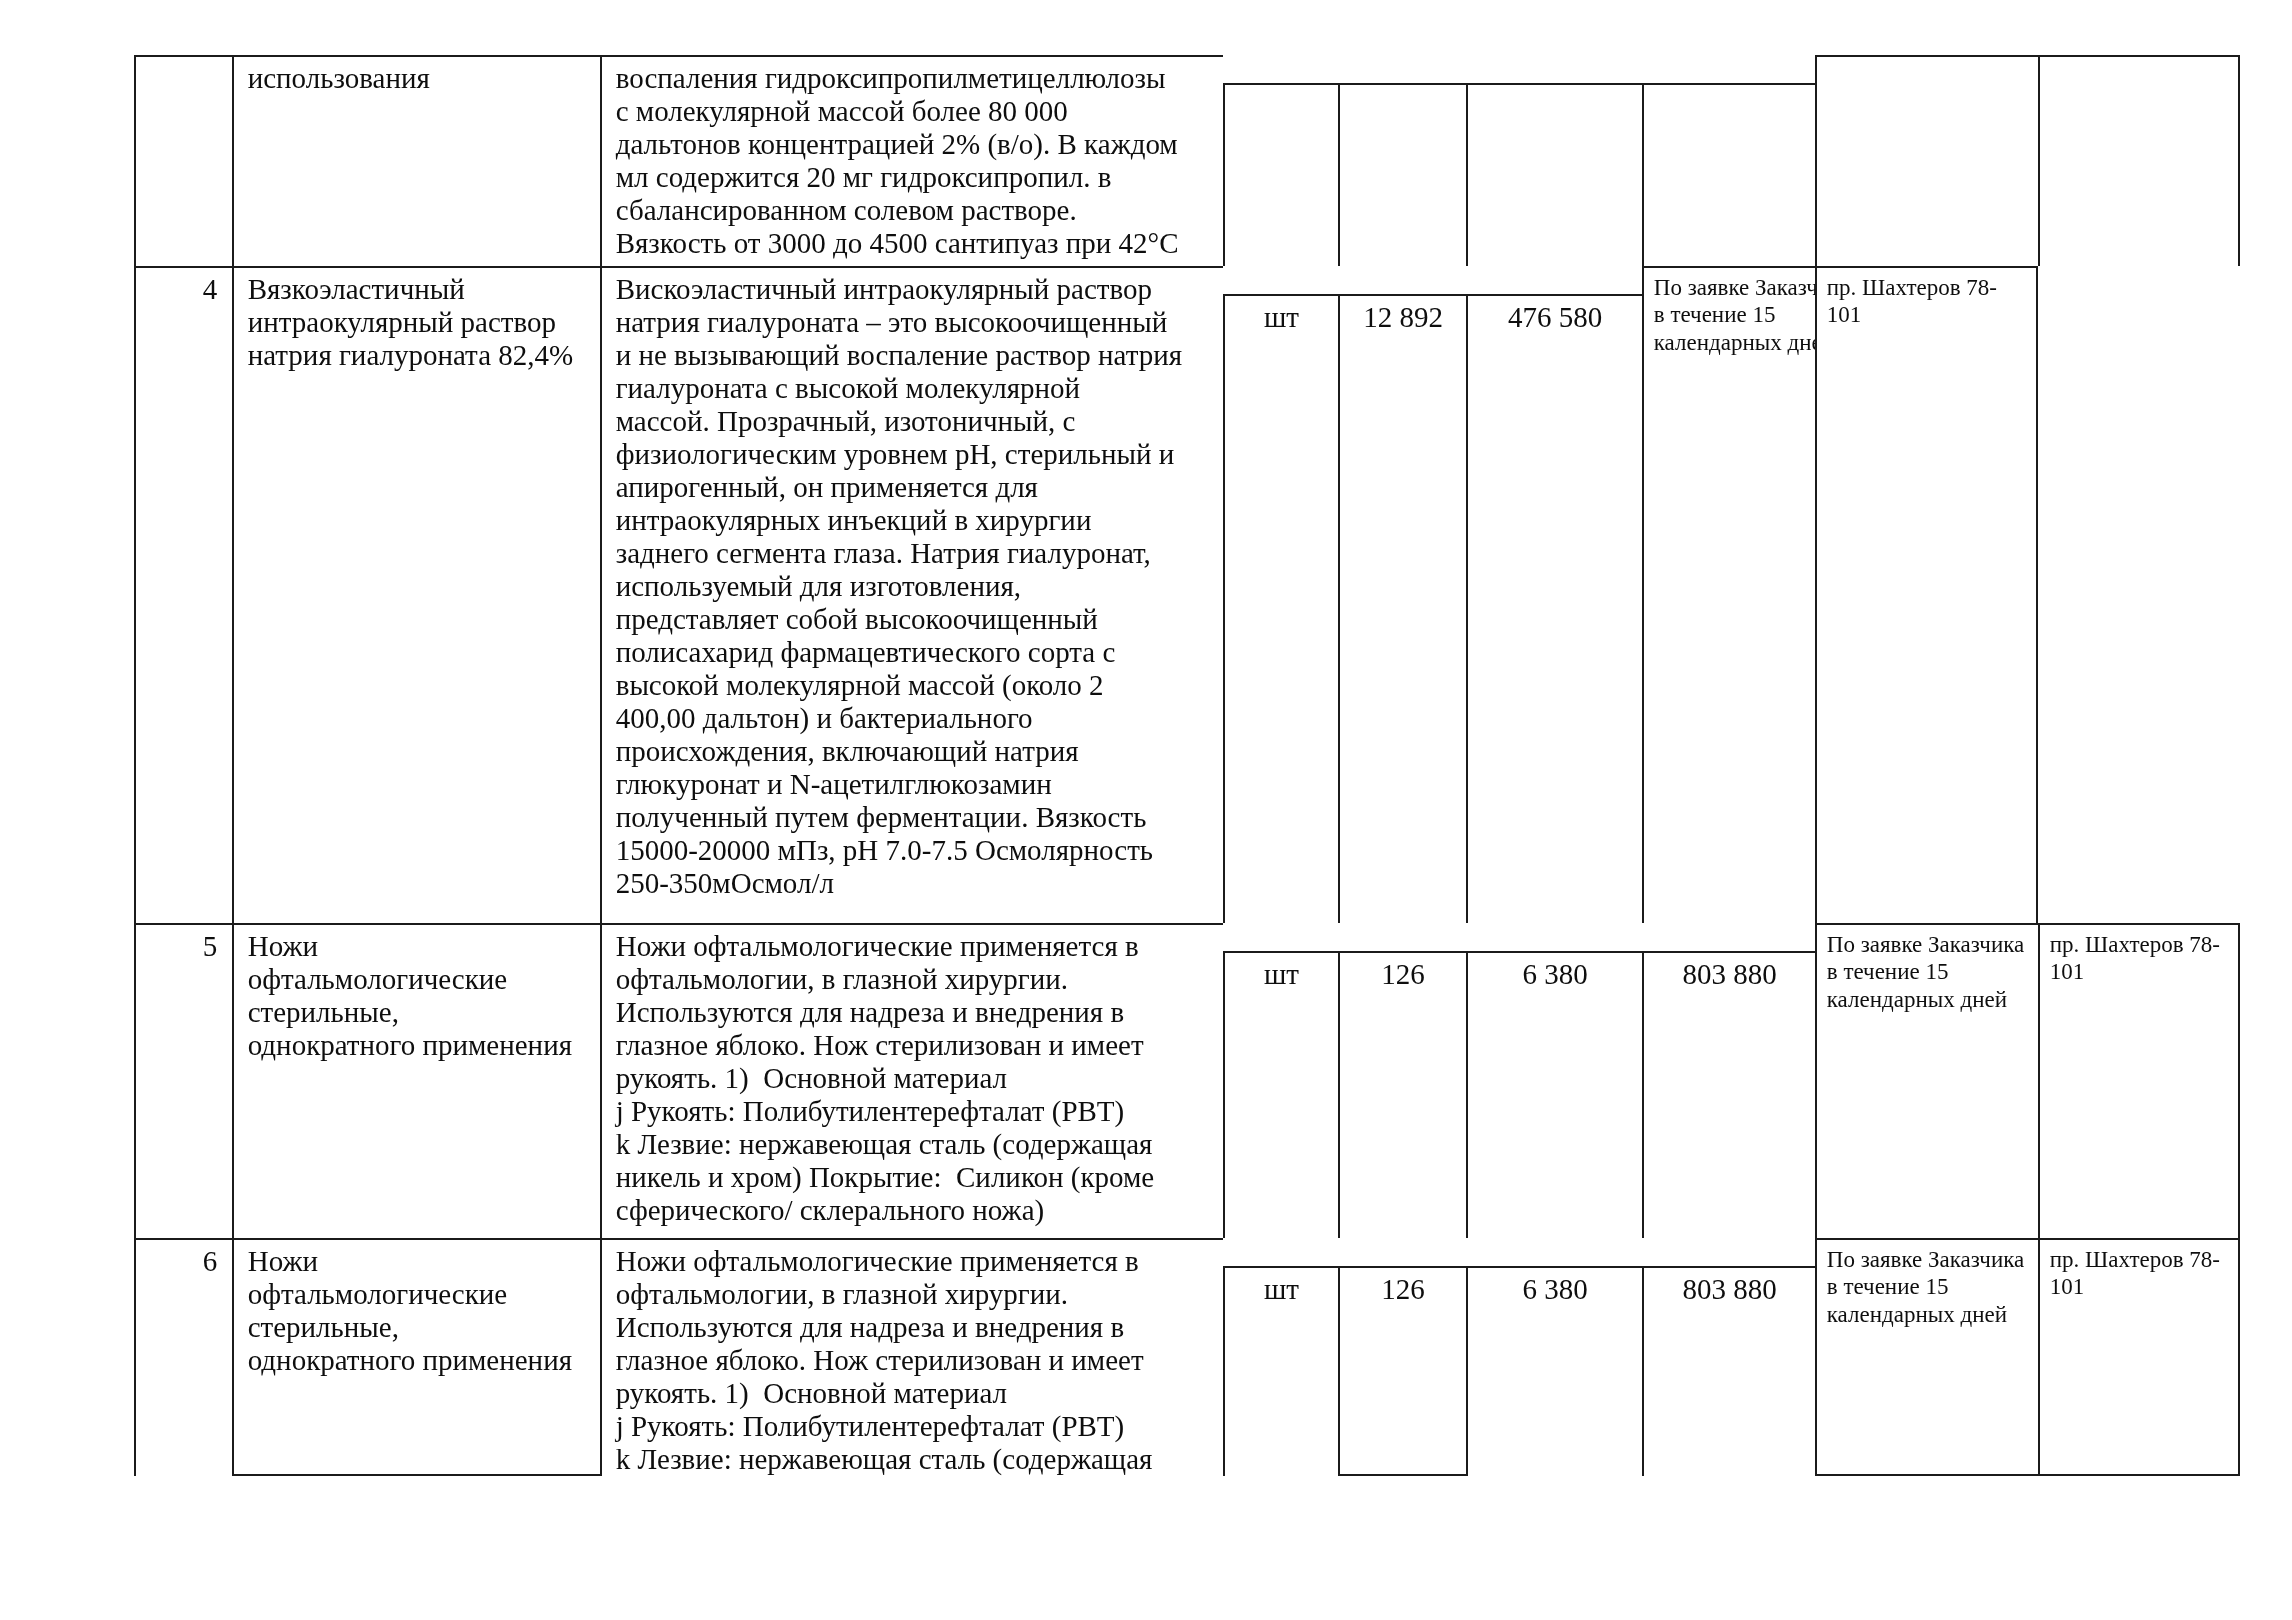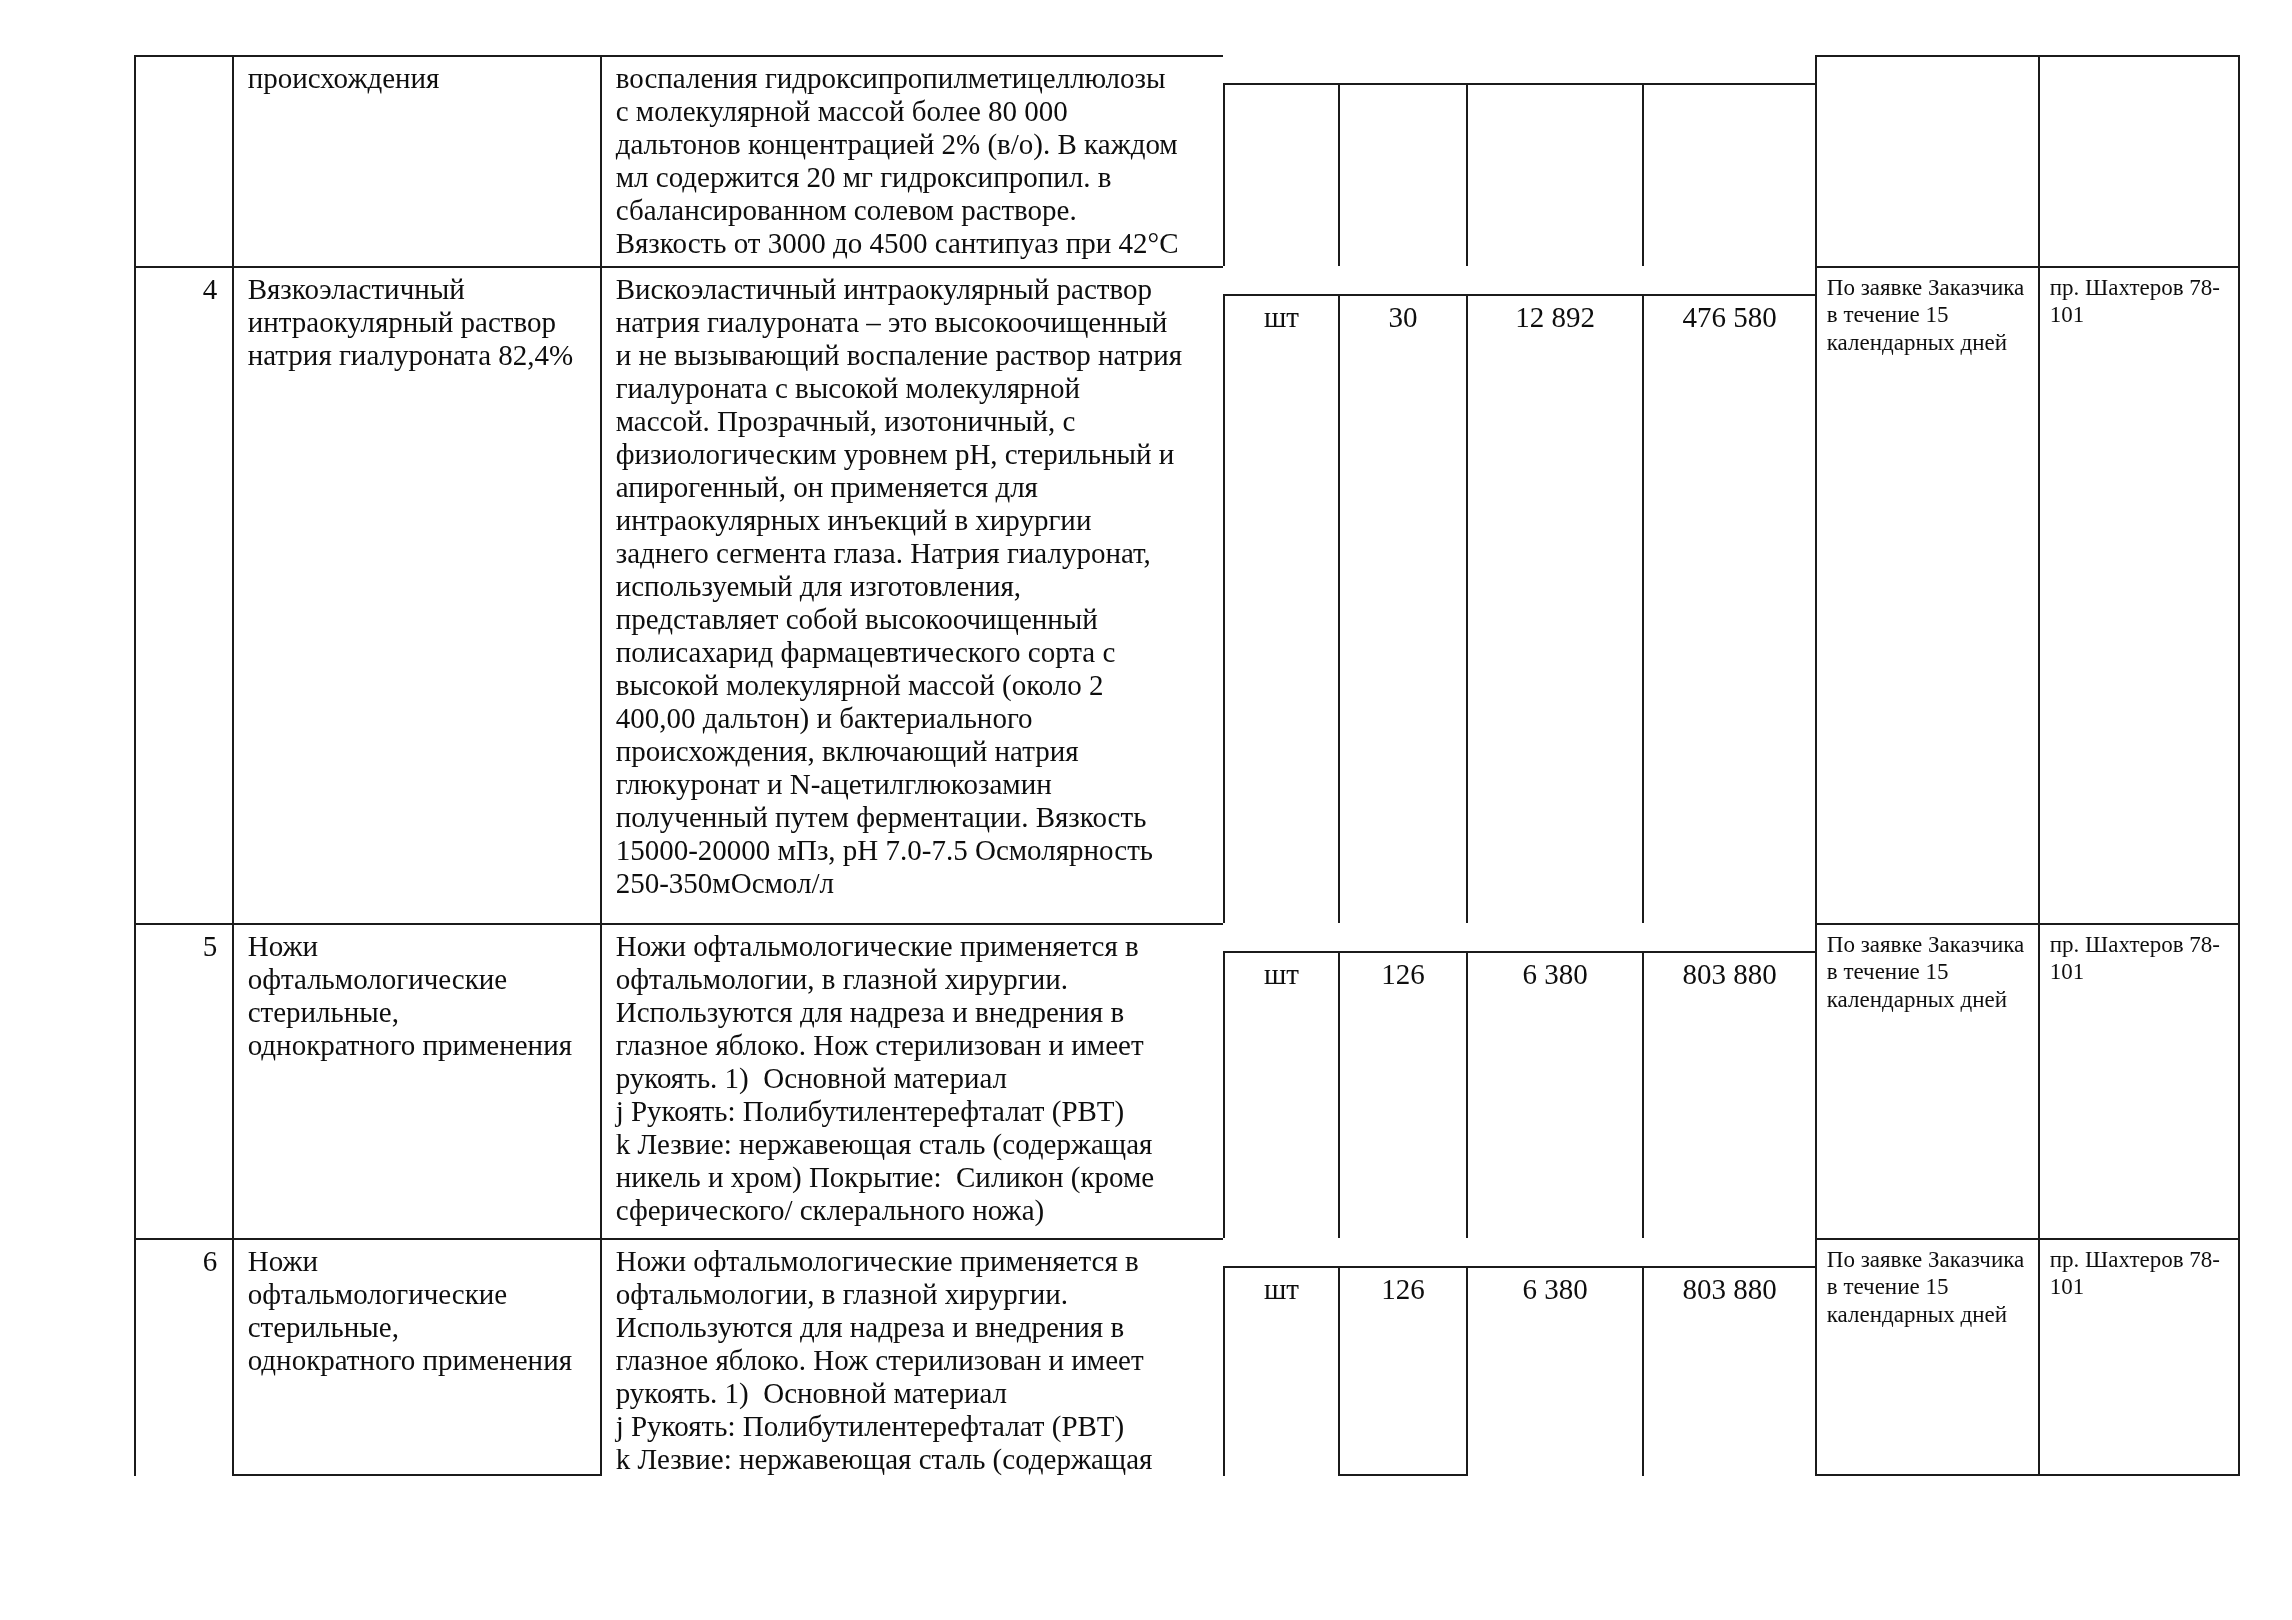--- a/index.html
+++ b/index.html
@@ -45,21 +45,21 @@
   .c-unit,.c-qty,.c-price,.c-total{text-align:center;padding-left:2px;padding-right:2px;margin-top:28px;}
   .small{font-size:23px;line-height:27.4px;padding:5.9px 9.8px;}
 </style>
 </head>
 <body>
 
 <div class="page">
   <div class="sheet-table">
     <div class="row">
         <div class="cell c-num"></div>
-        <div class="cell c-name">происхождения</div>
+        <div class="cell c-name">использования</div>
         <div class="cell c-desc">воспаления гидроксипропилметицеллюлозы
 с молекулярной массой более 80 000
 дальтонов концентрацией 2% (в/о). В каждом
 мл содержится 20 мг гидроксипропил. в
 сбалансированном солевом растворе.
 Вязкость от 3000 до 4500 сантипуаз при 42°С</div>
         <div class="cell c-unit"></div>
         <div class="cell c-qty"></div>
         <div class="cell c-price"></div>
         <div class="cell c-total"></div>
@@ -84,21 +84,20 @@
 представляет собой высокоочищенный
 полисахарид фармацевтического сорта с
 высокой молекулярной массой (около 2
 400,00 дальтон) и бактериального
 происхождения, включающий натрия
 глюкуронат и N-ацетилглюкозамин
 полученный путем ферментации. Вязкость
 15000-20000 мПз, pH 7.0-7.5 Осмолярность
 250-350мОсмол/л</div>
         <div class="cell c-unit">шт</div>
-        <div class="cell c-qty">30</div>
         <div class="cell c-price">12 892</div>
         <div class="cell c-total">476 580</div>
         <div class="cell c-delivery small">По заявке Заказчика
 в течение 15
 календарных дней</div>
         <div class="cell c-address small">пр. Шахтеров 78-
 101</div>
       </div>
       <div class="row">
         <div class="cell c-num">5</div>

